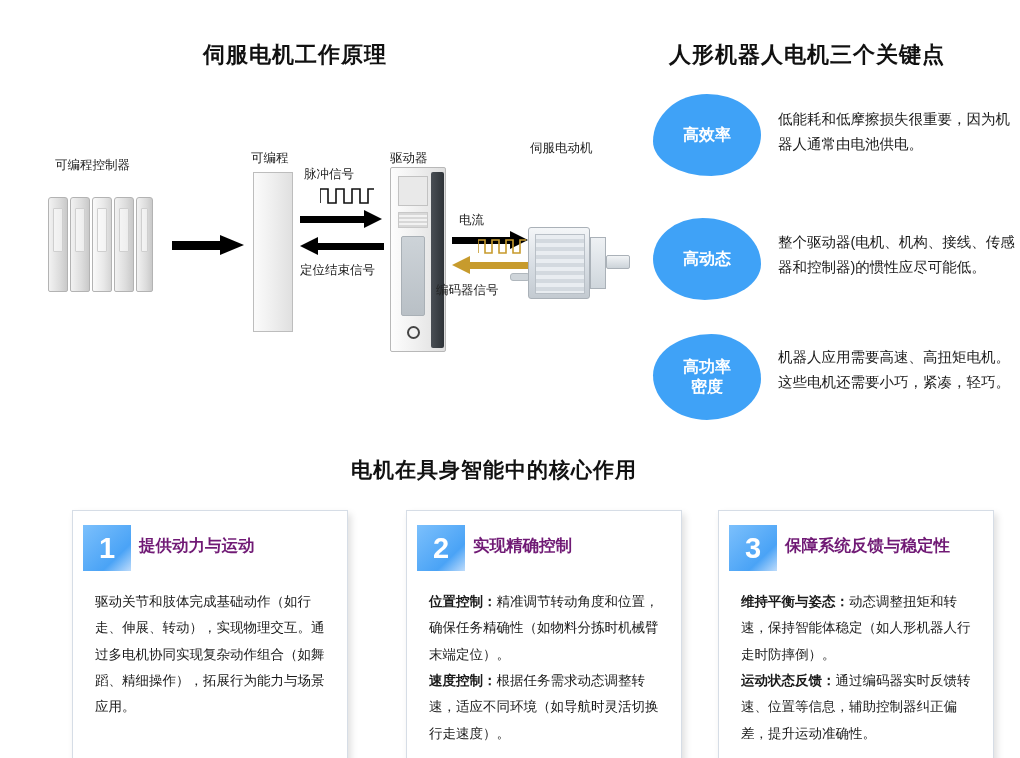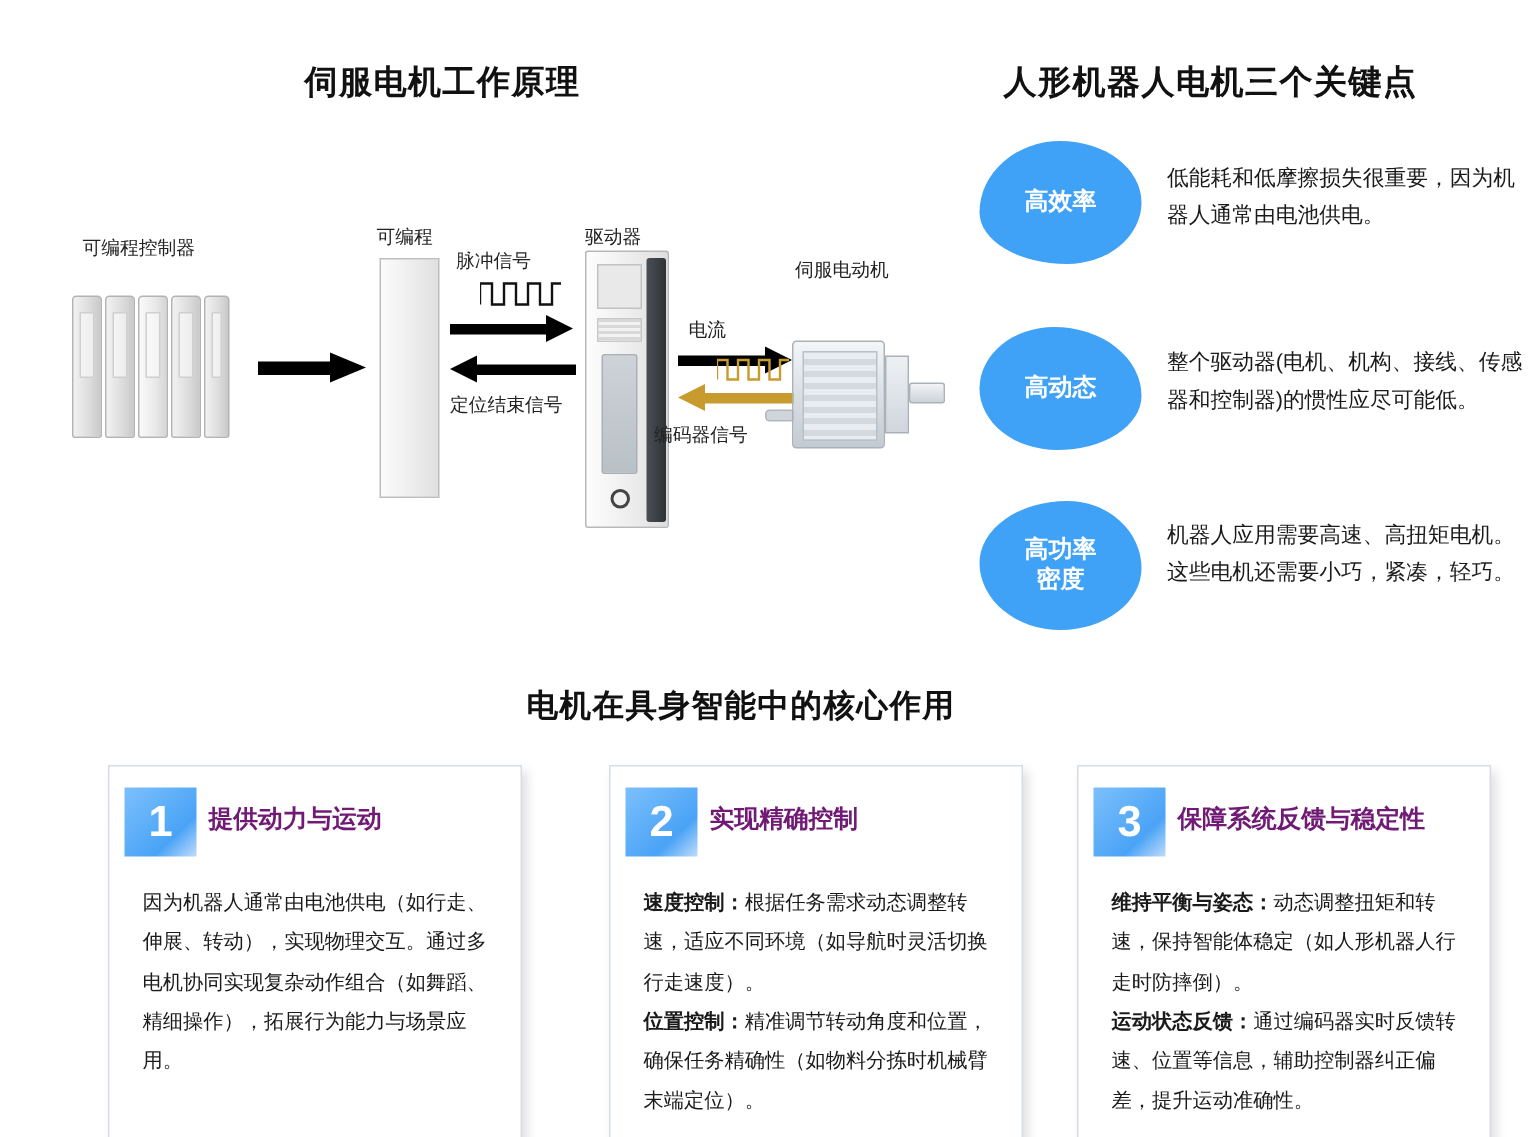--- a/index.html
+++ b/index.html
@@ -263,21 +263,21 @@
       <div class="bar" style="left:18px; width:60px;"></div>
       <div class="hd l" style="left:0;"></div>
     </div>
     <div class="pulse" style="left:478px; top:163px;">
       <svg width="48" height="20" viewBox="0 0 48 20">
         <polyline points="0,18 0,5 7,5 7,18 14,18 14,5 21,5 21,18 28,18 28,5 35,5 35,18 42,18 42,5 48,5" fill="none" stroke="#c79b2d" stroke-width="1.6"></polyline>
       </svg>
     </div>
     <div class="lbl" style="left:436px; top:210px;">编码器信号</div>
 
-    <div class="lbl" style="left:530px; top:100px;">伺服电动机</div>
+    <div class="lbl" style="left:530px; top:68px;">伺服电动机</div>
     <div class="motor">
       <div class="cable"></div>
       <div class="body">
           <div class="fin"></div>
         </div>
       <div class="flange"></div>
       <div class="shaft"></div>
     </div>
   </div>
 
@@ -296,30 +296,30 @@
 密度</span>
   </div>
   <div class="blob-text" id="blob-text-3">机器人应用需要高速、高扭矩电机。这些电机还需要小巧，紧凑，轻巧。</div>
 
   <div class="cards">
 
     <div class="card" id="card-1">
       <div class="card-num">1</div>
       <div class="card-head">提供动力与运动</div>
       <div class="card-body">
-        <div><span class="lead"></span><span>因为机器人通常由电池供电（如行走、伸展、转动），实现物理交互。通过多电机协同实现复杂动作组合（如舞蹈、精细操作），拓展行为能力与场景应用。</span></div>
+        <div><span class="lead"></span><span>驱动关节和肢体完成基础动作（如行走、伸展、转动），实现物理交互。通过多电机协同实现复杂动作组合（如舞蹈、精细操作），拓展行为能力与场景应用。</span></div>
       </div>
     </div>
 
     <div class="card" id="card-2">
       <div class="card-num">2</div>
       <div class="card-head">实现精确控制</div>
       <div class="card-body">
+        <div><span class="lead">位置控制：</span><span>精准调节转动角度和位置，确保任务精确性（如物料分拣时机械臂末端定位）。</span></div>
         <div><span class="lead">速度控制：</span><span>根据任务需求动态调整转速，适应不同环境（如导航时灵活切换行走速度）。</span></div>
-        <div><span class="lead">位置控制：</span><span>精准调节转动角度和位置，确保任务精确性（如物料分拣时机械臂末端定位）。</span></div>
       </div>
     </div>
 
     <div class="card" id="card-3">
       <div class="card-num">3</div>
       <div class="card-head">保障系统反馈与稳定性</div>
       <div class="card-body">
         <div><span class="lead">维持平衡与姿态：</span><span>动态调整扭矩和转速，保持智能体稳定（如人形机器人行走时防摔倒）。</span></div>
         <div><span class="lead">运动状态反馈：</span><span>通过编码器实时反馈转速、位置等信息，辅助控制器纠正偏差，提升运动准确性。</span></div>
       </div>

